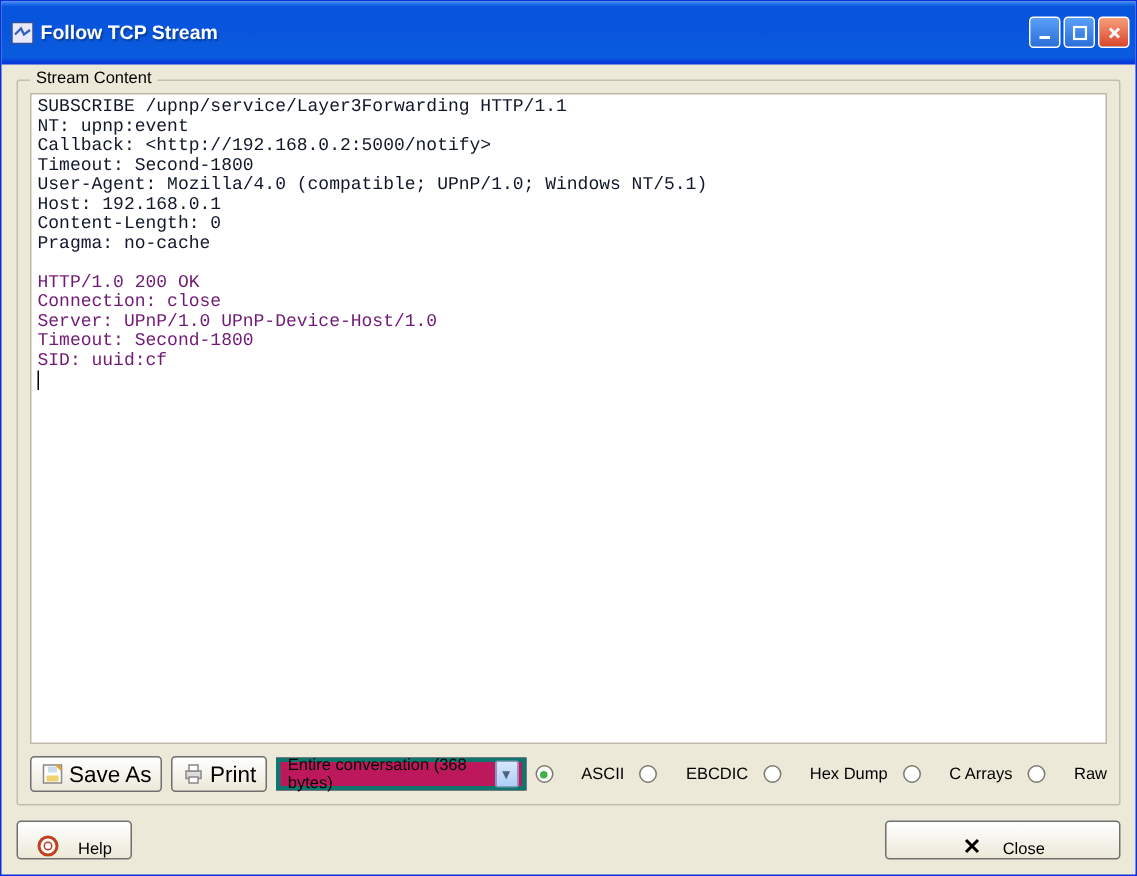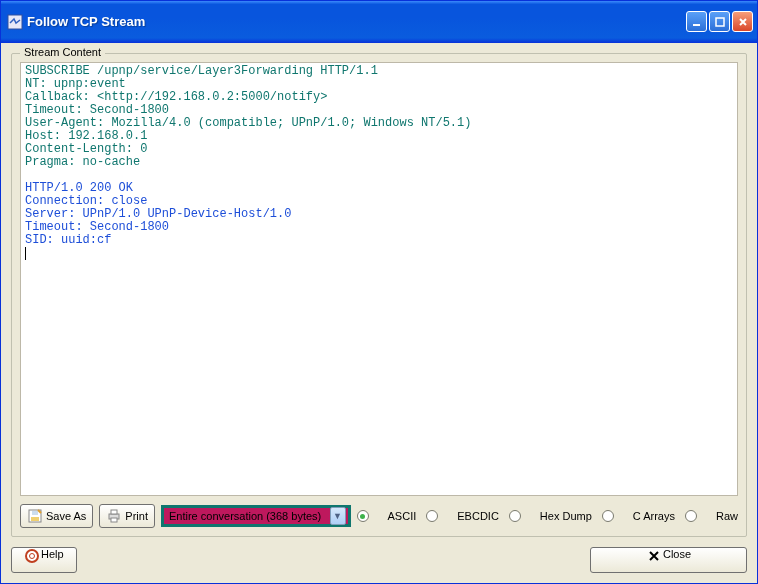--- a/index.html
+++ b/index.html
@@ -9,36 +9,36 @@
 .titlebar .icon { width: 16px; height: 16px; margin-right: 4px; display: inline-flex; align-items: center; justify-content: center; }
 .titlebar .title { font-weight: bold; font-size: 13px; flex: 1; text-shadow: 1px 1px 1px rgba(0,0,0,0.3); }
 .winbtns { display: flex; gap: 2px; }
 .winbtn { width: 21px; height: 21px; border: 1px solid #fff; border-radius: 3px; display: flex; align-items: center; justify-content: center; font-family: Arial; font-weight: bold; cursor: pointer; }
 .winbtn.min, .winbtn.max { background: linear-gradient(to bottom, #5aa0f8, #2b6fd8); color: #fff; }
 .winbtn.close { background: linear-gradient(to bottom, #f89e7a, #d9472a); color: #fff; }
 .client { flex: 1; padding: 8px 10px 10px 10px; display: flex; flex-direction: column; }
 .groupbox { border: 1px solid #c0c0b0; border-radius: 2px; padding: 8px; margin-top: 2px; position: relative; flex: 1; display: flex; flex-direction: column; }
 .group-label { position: absolute; top: -8px; left: 8px; background: #ece9d8; padding: 0 4px; font-size: 11px; }
 .content-area { flex: 1; background: #fff; border: 1px solid #bdb8a8; font-family: "Courier New", monospace; font-size: 12px; line-height: 13px; padding: 2px 4px; overflow: hidden; white-space: pre; }
-.req { color: #0f766e; }
-.resp { color: #1d4ed8; }
+.req { color: #0f172a; }
+.resp { color: #701a75; }
 .cursor { display: inline-block; width: 1px; height: 13px; background: #000; vertical-align: bottom; }
 .bottomrow { display: flex; align-items: center; gap: 6px; margin-top: 8px; }
-.tbtn { height: 24px; border: 1px solid #707070; border-radius: 3px; background: linear-gradient(to bottom, #fff, #ece9d8); padding: 0 6px; display: inline-flex; align-items: center; gap: 3px; cursor: pointer; font-size: 11px; }
+.tbtn { height: 24px; border: 1px solid #707070; border-radius: 3px; background: linear-gradient(to bottom, #fff, #ece9d8); padding: 0 6px; display: inline-flex; align-items: center; gap: 3px; cursor: pointer; font-size: 15px; }
 .tbtn .ticon { width: 16px; height: 16px; display: inline-flex; align-items: center; justify-content: center; }
 .combo { flex: 1; height: 22px; border: 3px solid #0f766e; background: #be185d; display: flex; align-items: center; padding: 0 2px 0 5px; font-size: 11px; }
 .combo .ctext { flex: 1; }
 .combo .carrow { width: 16px; height: 18px; background: linear-gradient(to bottom, #d6e7fb, #aecff7); border: 1px solid #7f9db9; border-radius: 2px; display: flex; align-items: center; justify-content: center; color: #4d6185; font-size: 9px; }
 .radios { display: flex; gap: 10px; align-items: center; }
 .radio { display: inline-flex; align-items: center; gap: 19px; font-size: 11px; cursor: pointer; }
 .rbullet { width: 12px; height: 12px; border: 1px solid #7a7a6e; border-radius: 50%; background: #fff; display: inline-flex; align-items: center; justify-content: center; }
 .rbullet.sel::after { content: ""; width: 5px; height: 5px; border-radius: 50%; background: #3fb24c; }
 .footer { display: flex; justify-content: space-between; margin-top: 10px; }
 .footer .right { display: flex; gap: 8px; }
-.bigbtn { height: 26px; border: 1px solid #707070; border-radius: 3px; background: linear-gradient(to bottom, #fff, #ece9d8); padding: 0 12px; display: inline-flex; align-items: flex-start; gap: 1px; cursor: pointer; font-size: 11px; }
+.bigbtn { height: 26px; border: 1px solid #707070; border-radius: 3px; background: linear-gradient(to bottom, #fff, #ece9d8); padding: 0 12px; display: inline-flex; align-items: flex-end; gap: 12px; cursor: pointer; font-size: 11px; }
 .bigbtn.wide { width: 157px; justify-content: center; }
 .bigbtn .bicon { width: 16px; height: 16px; display: inline-flex; align-items: center; justify-content: center; }
 </style>
 </head>
 <body>
 
 <div class="window">
   <div class="titlebar">
     <span class="icon">
       <svg width="16" height="16" viewBox="0 0 16 16">

